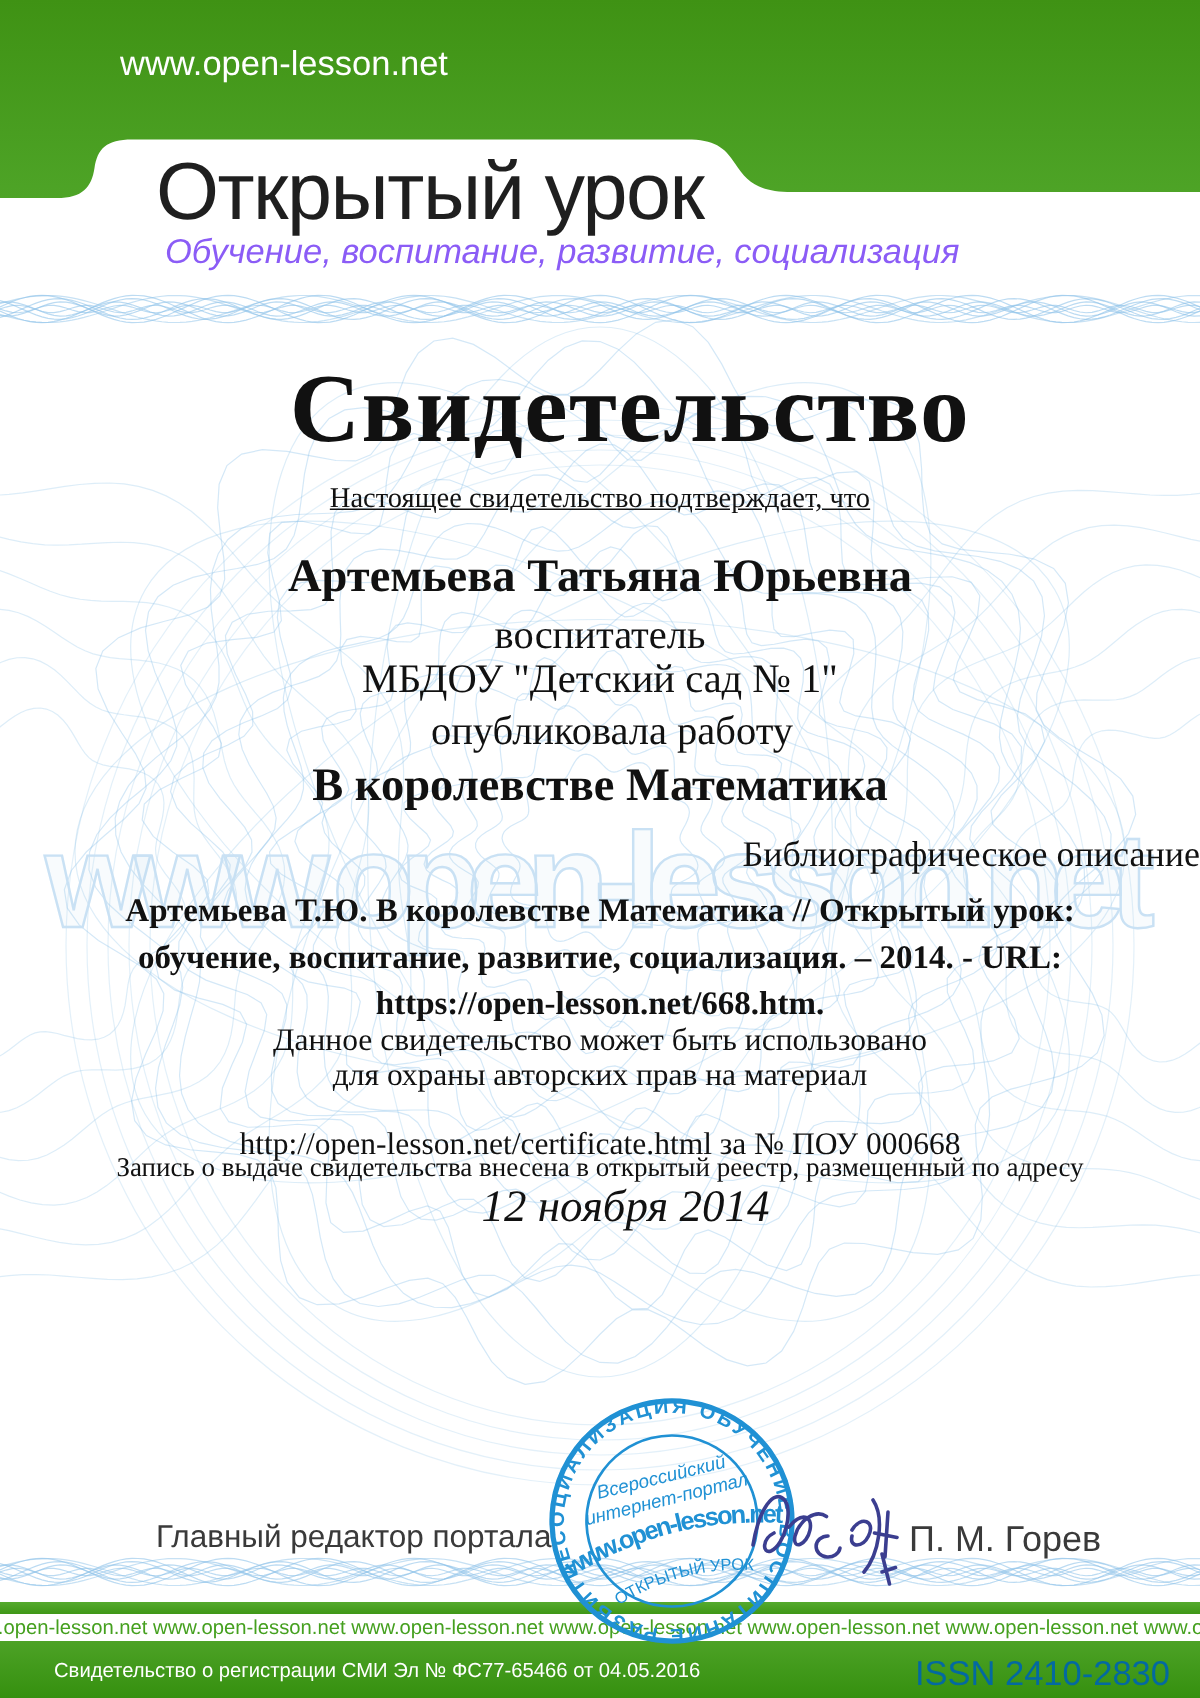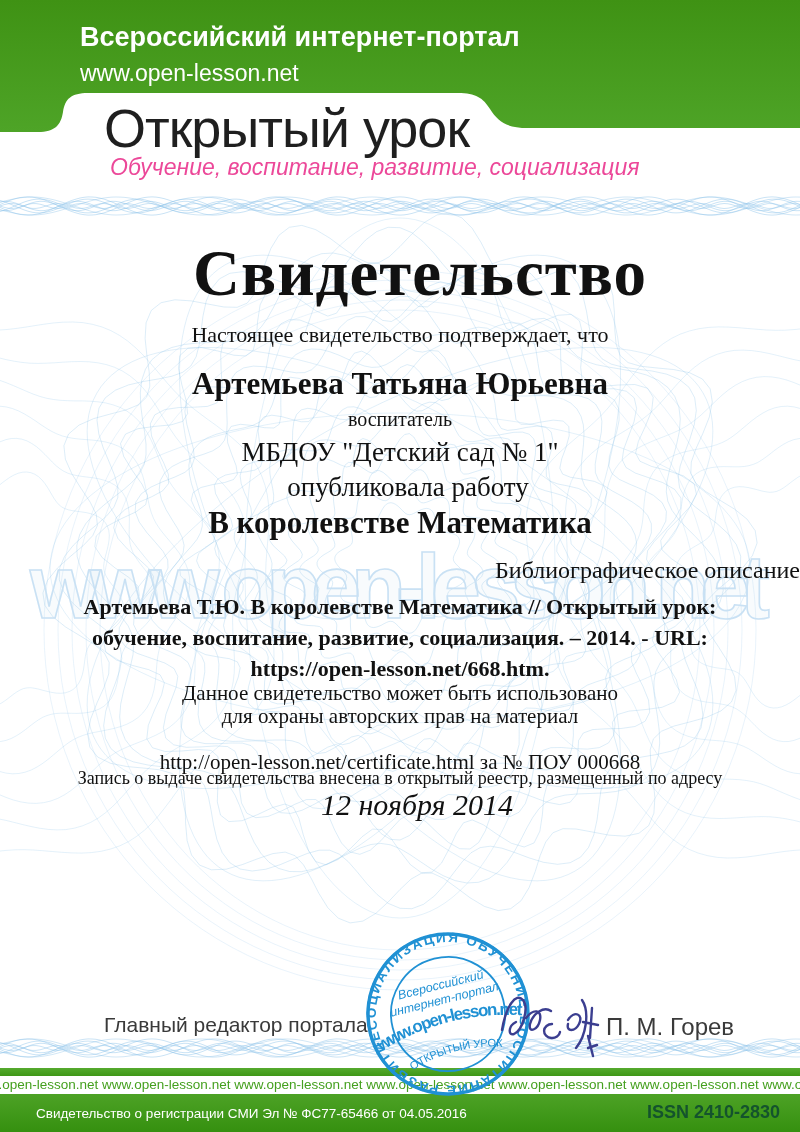--- a/index.html
+++ b/index.html
@@ -6,30 +6,30 @@
   body{width:800px;height:1132px;position:relative;overflow:hidden;
        font-family:"Liberation Sans",sans-serif;}
   
   #header-svg{position:absolute;left:0;top:0;z-index:2;}
   .hdr-text{position:absolute;left:80px;top:22px;color:#fff;z-index:3;}
   .hdr-line1{font-size:27px;font-weight:bold;letter-spacing:0px;}
   .hdr-line2{font-size:23px;margin-top:7px;}
   .tab-title{position:absolute;left:104px;top:97px;font-size:54px;color:#1f1f1f;
              letter-spacing:-1px;z-index:3;}
   .tab-sub{position:absolute;left:110px;top:154px;font-size:23px;font-style:italic;
-           color:#ec4899;z-index:3;}
+           color:#8b5cf6;z-index:3;}
   
   #guilloche{position:absolute;left:0;top:0;z-index:0;}
   
   .ct{position:absolute;left:0;right:0;text-align:center;color:#111;
       font-family:"Liberation Serif","DejaVu Serif",serif;z-index:3;}
   .doc-title{top:236px;font-size:65px;font-weight:bold;letter-spacing:1px;padding-left:40px;}
-  .confirm{top:322px;font-size:22px;}
+  .confirm{top:322px;font-size:19px;text-decoration:underline;}
   .recipient{top:366px;font-size:31px;font-weight:bold;}
-  .position-line{top:408px;font-size:20px;}
+  .position-line{top:408px;font-size:27px;}
   .org-line{top:437px;font-size:27px;}
   .action-line{top:472px;font-size:27px;margin-left:16px;}
   .work-title{top:505px;font-size:31px;font-weight:bold;}
   .bib-label{top:557px;font-size:24px;text-align:right;}
   .citation{top:591px;left:62px;right:62px;font-size:22px;font-weight:bold;line-height:31px;}
   .usage1{top:681px;font-size:21px;}
   .usage2{top:704px;font-size:21px;}
   .reg1{top:768px;font-size:18px;}
   .reg2{top:750px;font-size:21px;}
   .issue-date{top:788px;font-size:30px;font-style:italic;margin-left:34px;}
@@ -41,38 +41,37 @@
   #signature-svg{position:absolute;left:496px;top:978px;z-index:6;}
   
   .bar-thin{position:absolute;left:0;top:1068px;width:800px;height:8px;z-index:4;
             background:linear-gradient(#55aa2e,#3f9717);}
   .url-strip{position:absolute;left:0;top:1076px;width:800px;height:18px;background:#fff;
              color:#45a01f;font-size:13.5px;line-height:18px;white-space:nowrap;
              overflow:hidden;text-indent:-30px;z-index:4;}
   .bar-main{position:absolute;left:0;top:1094px;width:800px;height:38px;z-index:4;
             background:linear-gradient(#4da226,#35900f);}
   .reg-text{position:absolute;left:36px;top:1106px;font-size:13.5px;color:#fff;z-index:5;}
-  .issn-text{position:absolute;right:20px;top:1102px;font-size:18px;font-weight:bold;
-             color:#14532d;z-index:5;}
+  .issn-text{position:absolute;right:20px;top:1102px;font-size:23px;font-weight:normal;
+             color:#0369a1;z-index:5;}
 </style>
 </head>
 <body>
 
 <svg id="header-svg" width="800" height="165" viewBox="0 0 800 165">
   <defs>
     <linearGradient id="gg" x1="0" y1="0" x2="0" y2="1">
       <stop offset="0" stop-color="#3f9214"></stop>
       <stop offset="1" stop-color="#4ea427"></stop>
     </linearGradient>
   </defs>
   <path d="M0,0 H800 V128 H528 C505,128 498,121 490,109 C483,98 476,93 458,93
            H88 C71,93 65,99 63,112 C61,125 55,132 38,132 H0 Z" fill="url(#gg)"></path>
 </svg>
 <div class="hdr-text">
-  <div class="hdr-line1">Всероссийский интернет-портал</div>
   <div class="hdr-line2">www.open-lesson.net</div>
 </div>
 <div class="tab-title">Открытый урок</div>
 <div class="tab-sub">Обучение, воспитание, развитие, социализация</div>
 
 <svg id="guilloche" width="800" height="1132" viewBox="0 0 800 1132">
     <path d="M1054.4,590.0L1055.4,599.1L1056.7,608.4L1058.2,617.8L1059.7,627.3L1061.0,637.1L1061.8,646.9L1062.0,656.8L1061.4,666.7L1059.7,676.3L1057.1,685.8L1053.4,694.8L1048.7,703.4L1043.1,711.5L1036.7,719.1L1029.9,726.2L1022.6,732.8L1015.2,739.2L1007.9,745.4L1000.7,751.5L993.8,757.7L987.3,764.0L981.1,770.7L975.2,777.7L969.6,785.0L964.0,792.6L958.4,800.4L952.5,808.2L946.4,815.9L939.8,823.3L932.6,830.1L924.9,836.2L916.7,841.5L907.9,845.8L898.7,849.0L889.1,851.3L879.3,852.6L869.4,853.1L859.6,852.9L849.8,852.3L840.1,851.5L830.6,850.7L821.3,850.0L812.2,849.7L803.1,849.8L794.0,850.4L784.9,851.4L775.6,852.7L766.2,854.2L756.7,855.7L746.9,857.0L737.1,857.8L727.2,858.0L717.3,857.4L707.7,855.7L698.2,853.1L689.2,849.4L680.6,844.7L672.5,839.1L664.9,832.7L657.8,825.9L651.2,818.6L644.8,811.2L638.6,803.9L632.5,796.7L626.3,789.8L620.0,783.3L613.3,777.1L606.3,771.2L599.0,765.6L591.4,760.0L583.6,754.4L575.8,748.5L568.1,742.4L560.7,735.8L553.9,728.6L547.8,720.9L542.5,712.7L538.2,703.9L535.0,694.7L532.7,685.1L531.4,675.3L530.9,665.4L531.1,655.6L531.7,645.8L532.5,636.1L533.3,626.6L534.0,617.3L534.3,608.2L534.2,599.1L533.6,590.0L532.6,580.9L531.3,571.6L529.8,562.2L528.3,552.7L527.0,542.9L526.2,533.1L526.0,523.2L526.6,513.3L528.3,503.7L530.9,494.2L534.6,485.2L539.3,476.6L544.9,468.5L551.3,460.9L558.1,453.8L565.4,447.2L572.8,440.8L580.1,434.6L587.3,428.5L594.2,422.3L600.7,416.0L606.9,409.3L612.8,402.3L618.4,395.0L624.0,387.4L629.6,379.6L635.5,371.8L641.6,364.1L648.2,356.7L655.4,349.9L663.1,343.8L671.3,338.5L680.1,334.2L689.3,331.0L698.9,328.7L708.7,327.4L718.6,326.9L728.4,327.1L738.2,327.7L747.9,328.5L757.4,329.3L766.7,330.0L775.8,330.3L784.9,330.2L794.0,329.6L803.1,328.6L812.4,327.3L821.8,325.8L831.3,324.3L841.1,323.0L850.9,322.2L860.8,322.0L870.7,322.6L880.3,324.3L889.8,326.9L898.8,330.6L907.4,335.3L915.5,340.9L923.1,347.3L930.2,354.1L936.8,361.4L943.2,368.8L949.4,376.1L955.5,383.3L961.7,390.2L968.0,396.7L974.7,402.9L981.7,408.8L989.0,414.4L996.6,420.0L1004.4,425.6L1012.2,431.5L1019.9,437.6L1027.3,444.2L1034.1,451.4L1040.2,459.1L1045.5,467.3L1049.8,476.1L1053.0,485.3L1055.3,494.9L1056.6,504.7L1057.1,514.6L1056.9,524.4L1056.3,534.2L1055.5,543.9L1054.7,553.4L1054.0,562.7L1053.7,571.8L1053.8,580.9L1054.4,590.0Z" fill="none" stroke="#8fc3e9" stroke-width="0.8" opacity="0.3"></path>
     <path d="M266.4,590.0L267.4,599.1L268.7,608.4L270.2,617.8L271.7,627.3L273.0,637.1L273.8,646.9L274.0,656.8L273.4,666.7L271.7,676.3L269.1,685.8L265.4,694.8L260.7,703.4L255.1,711.5L248.7,719.1L241.9,726.2L234.6,732.8L227.2,739.2L219.9,745.4L212.7,751.5L205.8,757.7L199.3,764.0L193.1,770.7L187.2,777.7L181.6,785.0L176.0,792.6L170.4,800.4L164.5,808.2L158.4,815.9L151.8,823.3L144.6,830.1L136.9,836.2L128.7,841.5L119.9,845.8L110.7,849.0L101.1,851.3L91.3,852.6L81.4,853.1L71.6,852.9L61.8,852.3L52.1,851.5L42.6,850.7L33.3,850.0L24.2,849.7L15.1,849.8L6.0,850.4L-3.1,851.4L-12.4,852.7L-21.8,854.2L-31.3,855.7L-41.1,857.0L-50.9,857.8L-60.8,858.0L-70.7,857.4L-80.3,855.7L-89.8,853.1L-98.8,849.4L-107.4,844.7L-115.5,839.1L-123.1,832.7L-130.2,825.9L-136.8,818.6L-143.2,811.2L-149.4,803.9L-155.5,796.7L-161.7,789.8L-168.0,783.3L-174.7,777.1L-181.7,771.2L-189.0,765.6L-196.6,760.0L-204.4,754.4L-212.2,748.5L-219.9,742.4L-227.3,735.8L-234.1,728.6L-240.2,720.9L-245.5,712.7L-249.8,703.9L-253.0,694.7L-255.3,685.1L-256.6,675.3L-257.1,665.4L-256.9,655.6L-256.3,645.8L-255.5,636.1L-254.7,626.6L-254.0,617.3L-253.7,608.2L-253.8,599.1L-254.4,590.0L-255.4,580.9L-256.7,571.6L-258.2,562.2L-259.7,552.7L-261.0,542.9L-261.8,533.1L-262.0,523.2L-261.4,513.3L-259.7,503.7L-257.1,494.2L-253.4,485.2L-248.7,476.6L-243.1,468.5L-236.7,460.9L-229.9,453.8L-222.6,447.2L-215.2,440.8L-207.9,434.6L-200.7,428.5L-193.8,422.3L-187.3,416.0L-181.1,409.3L-175.2,402.3L-169.6,395.0L-164.0,387.4L-158.4,379.6L-152.5,371.8L-146.4,364.1L-139.8,356.7L-132.6,349.9L-124.9,343.8L-116.7,338.5L-107.9,334.2L-98.7,331.0L-89.1,328.7L-79.3,327.4L-69.4,326.9L-59.6,327.1L-49.8,327.7L-40.1,328.5L-30.6,329.3L-21.3,330.0L-12.2,330.3L-3.1,330.2L6.0,329.6L15.1,328.6L24.4,327.3L33.8,325.8L43.3,324.3L53.1,323.0L62.9,322.2L72.8,322.0L82.7,322.6L92.3,324.3L101.8,326.9L110.8,330.6L119.4,335.3L127.5,340.9L135.1,347.3L142.2,354.1L148.8,361.4L155.2,368.8L161.4,376.1L167.5,383.3L173.7,390.2L180.0,396.7L186.7,402.9L193.7,408.8L201.0,414.4L208.6,420.0L216.4,425.6L224.2,431.5L231.9,437.6L239.3,444.2L246.1,451.4L252.2,459.1L257.5,467.3L261.8,476.1L265.0,485.3L267.3,494.9L268.6,504.7L269.1,514.6L268.9,524.4L268.3,534.2L267.5,543.9L266.7,553.4L266.0,562.7L265.7,571.8L265.8,580.9L266.4,590.0Z" fill="none" stroke="#8fc3e9" stroke-width="0.8" opacity="0.3"></path>
     <path d="M1024.4,590.0L1022.8,598.0L1021.6,605.9L1020.8,613.8L1020.6,621.8L1020.8,630.0L1021.2,638.3L1021.8,646.8L1022.3,655.5L1022.5,664.3L1022.2,673.1L1021.2,681.8L1019.4,690.4L1016.7,698.6L1013.0,706.4L1008.3,713.7L1002.8,720.5L996.5,726.6L989.7,732.2L982.5,737.3L975.1,742.0L967.7,746.4L960.5,750.8L953.5,755.2L946.8,759.8L940.6,764.7L934.6,769.9L928.9,775.6L923.3,781.7L917.7,788.0L912.1,794.5L906.2,800.9L899.9,807.2L893.3,812.9L886.2,818.1L878.6,822.4L870.6,825.8L862.3,828.2L853.7,829.6L845.0,829.9L836.2,829.4L827.5,828.2L818.9,826.5L810.4,824.5L802.1,822.4L794.0,820.4L786.0,818.8L778.1,817.6L770.2,816.8L762.2,816.6L754.0,816.8L745.7,817.2L737.2,817.8L728.5,818.3L719.7,818.5L710.9,818.2L702.2,817.2L693.6,815.4L685.4,812.7L677.6,809.0L670.3,804.3L663.5,798.8L657.4,792.5L651.8,785.7L646.7,778.5L642.0,771.1L637.6,763.7L633.2,756.5L628.8,749.5L624.2,742.8L619.3,736.6L614.1,730.6L608.4,724.9L602.3,719.3L596.0,713.7L589.5,708.1L583.1,702.2L576.8,695.9L571.1,689.3L565.9,682.2L561.6,674.6L558.2,666.6L555.8,658.3L554.4,649.7L554.1,641.0L554.6,632.2L555.8,623.5L557.5,614.9L559.5,606.4L561.6,598.1L563.6,590.0L565.2,582.0L566.4,574.1L567.2,566.2L567.4,558.2L567.2,550.0L566.8,541.7L566.2,533.2L565.7,524.5L565.5,515.7L565.8,506.9L566.8,498.2L568.6,489.6L571.3,481.4L575.0,473.6L579.7,466.3L585.2,459.5L591.5,453.4L598.3,447.8L605.5,442.7L612.9,438.0L620.3,433.6L627.5,429.2L634.5,424.8L641.2,420.2L647.4,415.3L653.4,410.1L659.1,404.4L664.7,398.3L670.3,392.0L675.9,385.5L681.8,379.1L688.1,372.8L694.7,367.1L701.8,361.9L709.4,357.6L717.4,354.2L725.7,351.8L734.3,350.4L743.0,350.1L751.8,350.6L760.5,351.8L769.1,353.5L777.6,355.5L785.9,357.6L794.0,359.6L802.0,361.2L809.9,362.4L817.8,363.2L825.8,363.4L834.0,363.2L842.3,362.8L850.8,362.2L859.5,361.7L868.3,361.5L877.1,361.8L885.8,362.8L894.4,364.6L902.6,367.3L910.4,371.0L917.7,375.7L924.5,381.2L930.6,387.5L936.2,394.3L941.3,401.5L946.0,408.9L950.4,416.3L954.8,423.5L959.2,430.5L963.8,437.2L968.7,443.4L973.9,449.4L979.6,455.1L985.7,460.7L992.0,466.3L998.5,471.9L1004.9,477.8L1011.2,484.1L1016.9,490.7L1022.1,497.8L1026.4,505.4L1029.8,513.4L1032.2,521.7L1033.6,530.3L1033.9,539.0L1033.4,547.8L1032.2,556.5L1030.5,565.1L1028.5,573.6L1026.4,581.9L1024.4,590.0Z" fill="none" stroke="#8fc3e9" stroke-width="0.8" opacity="0.3"></path>
     <path d="M236.4,590.0L234.8,598.0L233.6,605.9L232.8,613.8L232.6,621.8L232.8,630.0L233.2,638.3L233.8,646.8L234.3,655.5L234.5,664.3L234.2,673.1L233.2,681.8L231.4,690.4L228.7,698.6L225.0,706.4L220.3,713.7L214.8,720.5L208.5,726.6L201.7,732.2L194.5,737.3L187.1,742.0L179.7,746.4L172.5,750.8L165.5,755.2L158.8,759.8L152.6,764.7L146.6,769.9L140.9,775.6L135.3,781.7L129.7,788.0L124.1,794.5L118.2,800.9L111.9,807.2L105.3,812.9L98.2,818.1L90.6,822.4L82.6,825.8L74.3,828.2L65.7,829.6L57.0,829.9L48.2,829.4L39.5,828.2L30.9,826.5L22.4,824.5L14.1,822.4L6.0,820.4L-2.0,818.8L-9.9,817.6L-17.8,816.8L-25.8,816.6L-34.0,816.8L-42.3,817.2L-50.8,817.8L-59.5,818.3L-68.3,818.5L-77.1,818.2L-85.8,817.2L-94.4,815.4L-102.6,812.7L-110.4,809.0L-117.7,804.3L-124.5,798.8L-130.6,792.5L-136.2,785.7L-141.3,778.5L-146.0,771.1L-150.4,763.7L-154.8,756.5L-159.2,749.5L-163.8,742.8L-168.7,736.6L-173.9,730.6L-179.6,724.9L-185.7,719.3L-192.0,713.7L-198.5,708.1L-204.9,702.2L-211.2,695.9L-216.9,689.3L-222.1,682.2L-226.4,674.6L-229.8,666.6L-232.2,658.3L-233.6,649.7L-233.9,641.0L-233.4,632.2L-232.2,623.5L-230.5,614.9L-228.5,606.4L-226.4,598.1L-224.4,590.0L-222.8,582.0L-221.6,574.1L-220.8,566.2L-220.6,558.2L-220.8,550.0L-221.2,541.7L-221.8,533.2L-222.3,524.5L-222.5,515.7L-222.2,506.9L-221.2,498.2L-219.4,489.6L-216.7,481.4L-213.0,473.6L-208.3,466.3L-202.8,459.5L-196.5,453.4L-189.7,447.8L-182.5,442.7L-175.1,438.0L-167.7,433.6L-160.5,429.2L-153.5,424.8L-146.8,420.2L-140.6,415.3L-134.6,410.1L-128.9,404.4L-123.3,398.3L-117.7,392.0L-112.1,385.5L-106.2,379.1L-99.9,372.8L-93.3,367.1L-86.2,361.9L-78.6,357.6L-70.6,354.2L-62.3,351.8L-53.7,350.4L-45.0,350.1L-36.2,350.6L-27.5,351.8L-18.9,353.5L-10.4,355.5L-2.1,357.6L6.0,359.6L14.0,361.2L21.9,362.4L29.8,363.2L37.8,363.4L46.0,363.2L54.3,362.8L62.8,362.2L71.5,361.7L80.3,361.5L89.1,361.8L97.8,362.8L106.4,364.6L114.6,367.3L122.4,371.0L129.7,375.7L136.5,381.2L142.6,387.5L148.2,394.3L153.3,401.5L158.0,408.9L162.4,416.3L166.8,423.5L171.2,430.5L175.8,437.2L180.7,443.4L185.9,449.4L191.6,455.1L197.7,460.7L204.0,466.3L210.5,471.9L216.9,477.8L223.2,484.1L228.9,490.7L234.1,497.8L238.4,505.4L241.8,513.4L244.2,521.7L245.6,530.3L245.9,539.0L245.4,547.8L244.2,556.5L242.5,565.1L240.5,573.6L238.4,581.9L236.4,590.0Z" fill="none" stroke="#8fc3e9" stroke-width="0.8" opacity="0.3"></path>

